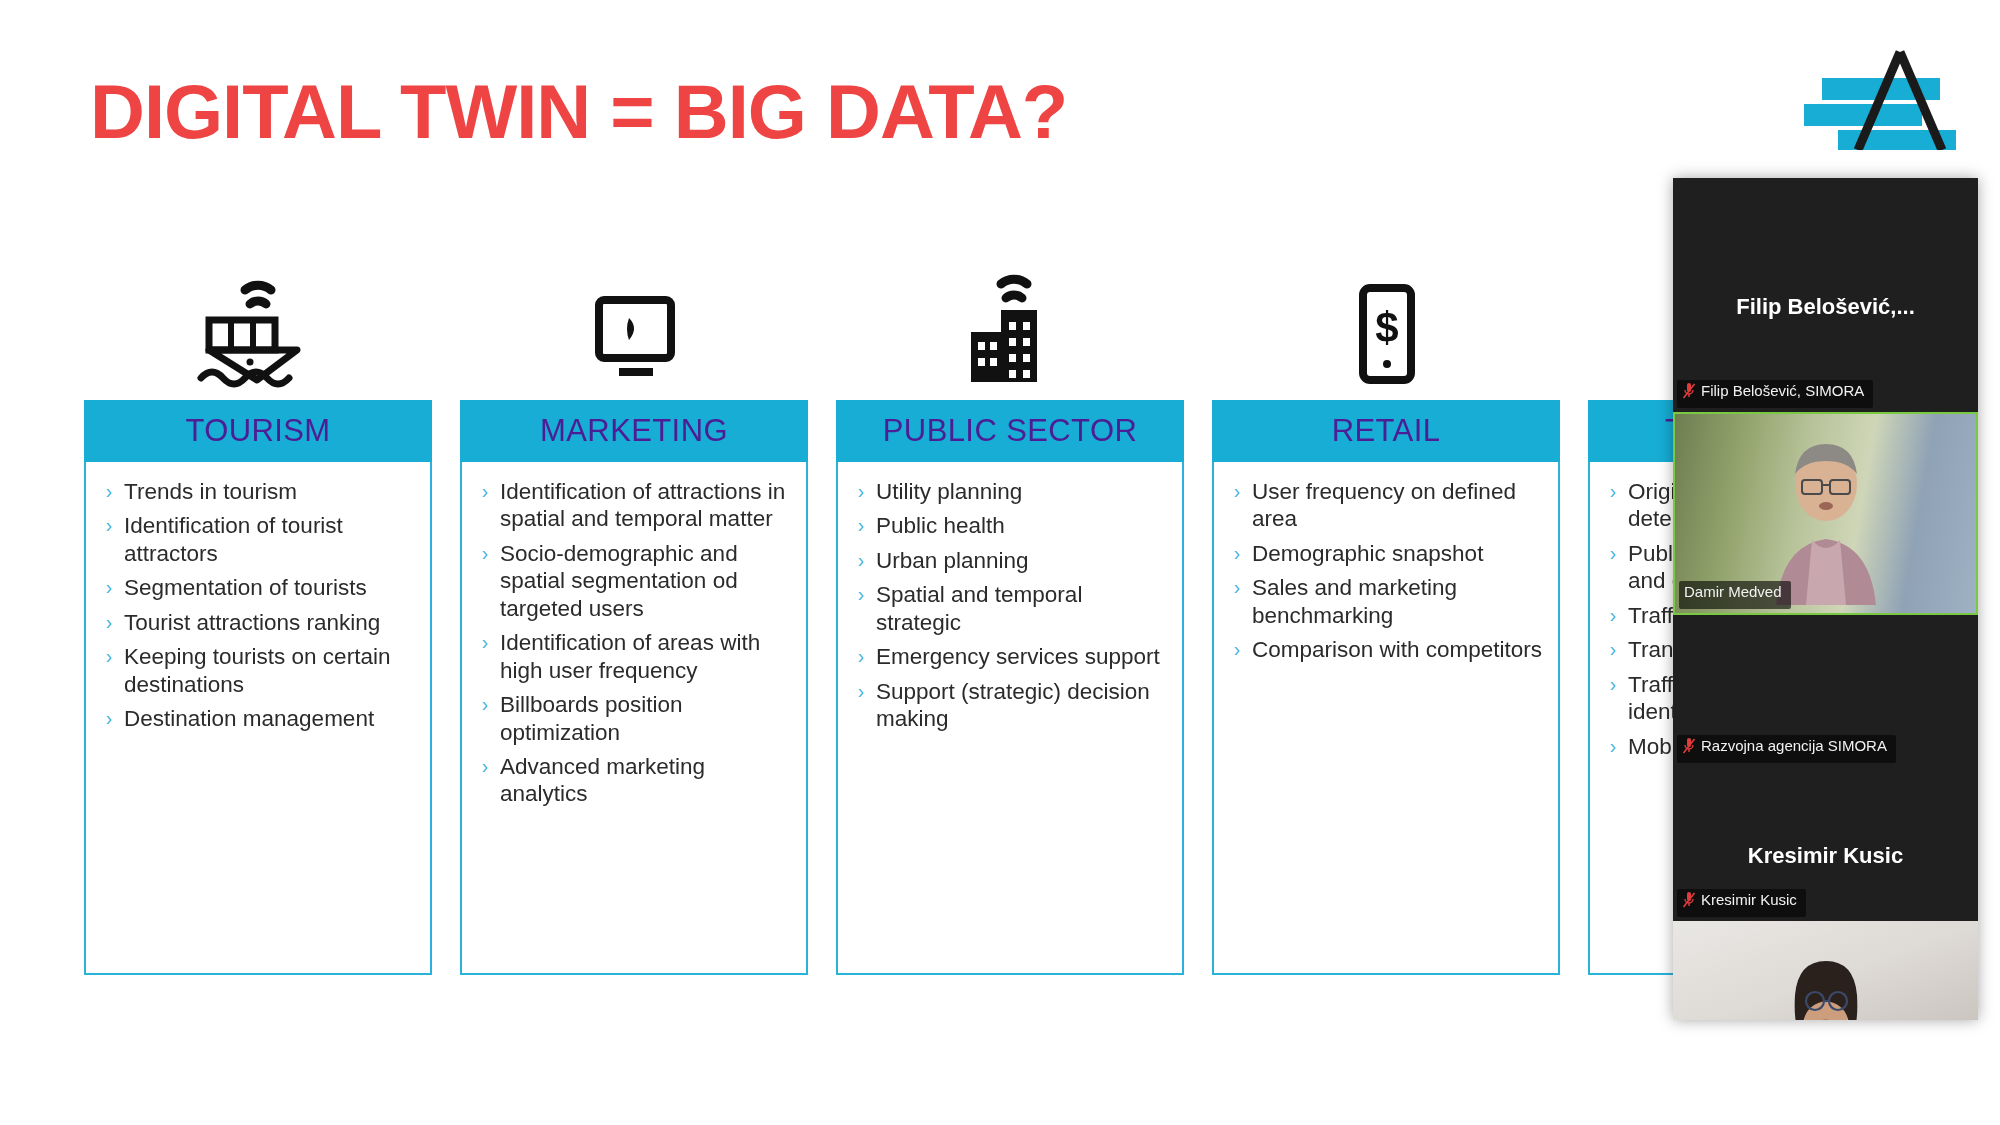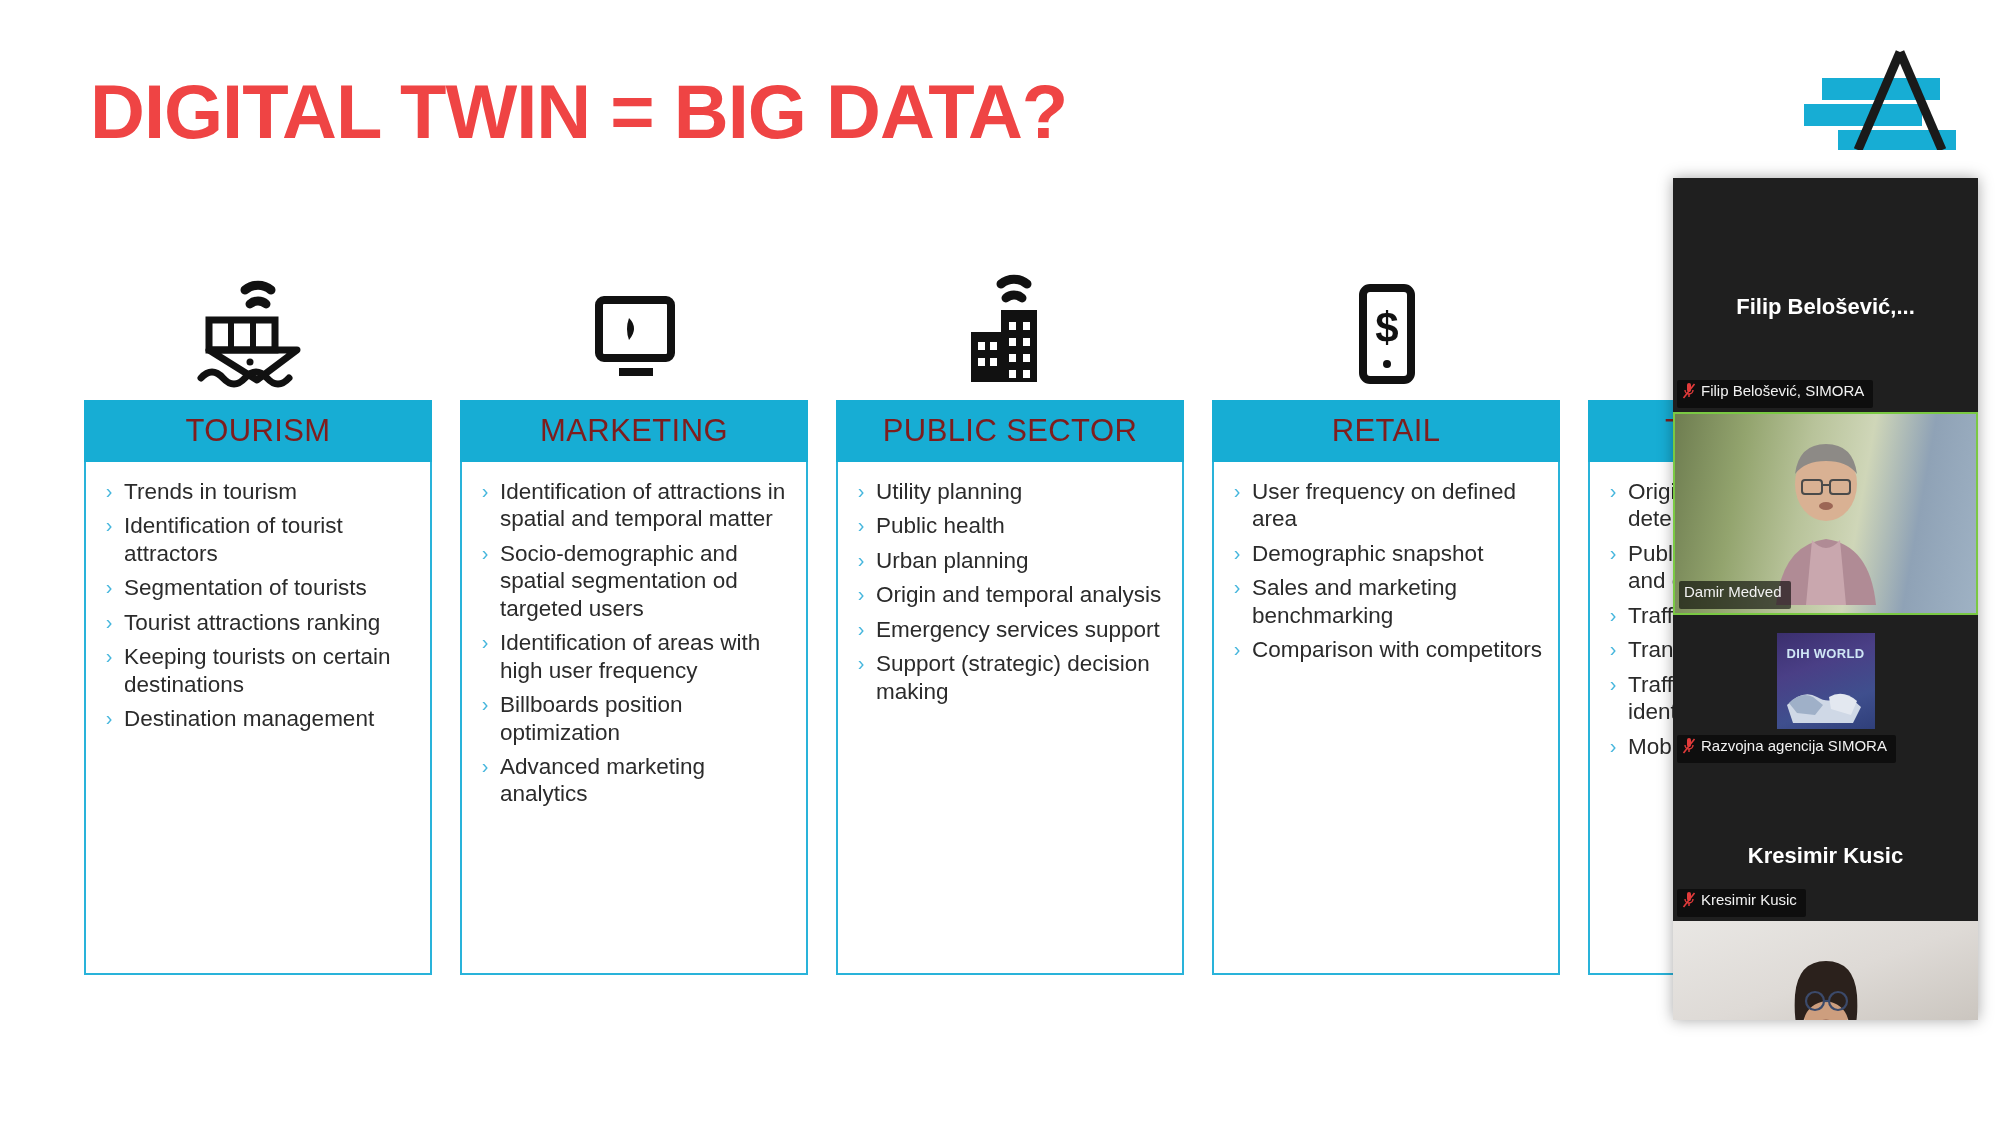--- a/index.html
+++ b/index.html
@@ -64,21 +64,21 @@
     display: flex;
     align-items: flex-end;
     justify-content: center;
     padding-bottom: 10px;
   }
 
   .col-icon svg { display: block; }
 
   .col-head {
     background: #17ADD4;
-    color: #7f1d1d;
+    color: #4c1d95;
     height: 62px;
     display: flex;
     align-items: center;
     justify-content: center;
     font-size: 31px;
     letter-spacing: 0.4px;
     font-family: "Liberation Sans", sans-serif;
     white-space: nowrap;
   }
 
@@ -350,21 +350,21 @@
         <div class="bullet">
             <span class="chev">›</span>
             <span class="btxt">Public health</span>
           </div>
         <div class="bullet">
             <span class="chev">›</span>
             <span class="btxt">Urban planning</span>
           </div>
         <div class="bullet">
             <span class="chev">›</span>
-            <span class="btxt">Origin and temporal analysis</span>
+            <span class="btxt">Spatial and temporal strategic</span>
           </div>
         <div class="bullet">
             <span class="chev">›</span>
             <span class="btxt">Emergency services support</span>
           </div>
         <div class="bullet">
             <span class="chev">›</span>
             <span class="btxt">Support (strategic) decision making</span>
           </div>
       </div>
@@ -457,28 +457,20 @@
         <ellipse cx="80" cy="76" rx="7" ry="4" fill="#9c6655"></ellipse>
         <path d="M30 175 q6 -60 50 -66 q44 6 50 66 Z" fill="#b08b95"></path>
         <path d="M66 110 q14 16 28 0 l6 65 h-40 Z" fill="#c9a7ae"></path>
       </svg>
       <div class="namebar" style="background:rgba(0,0,0,0.6);">
         <span class="nm">Damir Medved</span>
       </div>
     </div>
 
     <div class="tile tile-dih">
-      <div class="dih-badge">
-        <div class="dih-text">DIH WORLD</div>
-        <svg viewBox="0 0 98 96" width="98" height="96" style="position:absolute;left:0;top:0;">
-          <path d="M10 72 q16 -16 30 -8 q10 6 18 2 q12 -6 26 8 l-8 16 H16 Z" fill="#cfd8e6"></path>
-          <path d="M12 70 q12 -12 24 -6 l10 8 -8 10 -18 -2 Z" fill="#9fb0c8"></path>
-          <path d="M52 64 q14 -8 28 4 l-6 14 -20 -6 Z" fill="#e3e8f0"></path>
-        </svg>
-      </div>
       <div class="namebar">
         <svg class="mic-muted" viewBox="0 0 14 16">
           <path d="M5 2 a2 2 0 0 1 4 0 v5 a2 2 0 0 1 -4 0 Z" fill="#e23b3b"></path>
           <path d="M3 7 a4 4 0 0 0 8 0" stroke="#e23b3b" stroke-width="1.4" fill="none"></path>
           <line x1="7" y1="11" x2="7" y2="14" stroke="#e23b3b" stroke-width="1.4"></line>
           <line x1="1.5" y1="15" x2="12.5" y2="1" stroke="#e23b3b" stroke-width="1.6"></line>
         </svg>
         <span class="nm">Razvojna agencija SIMORA</span>
       </div>
     </div>

